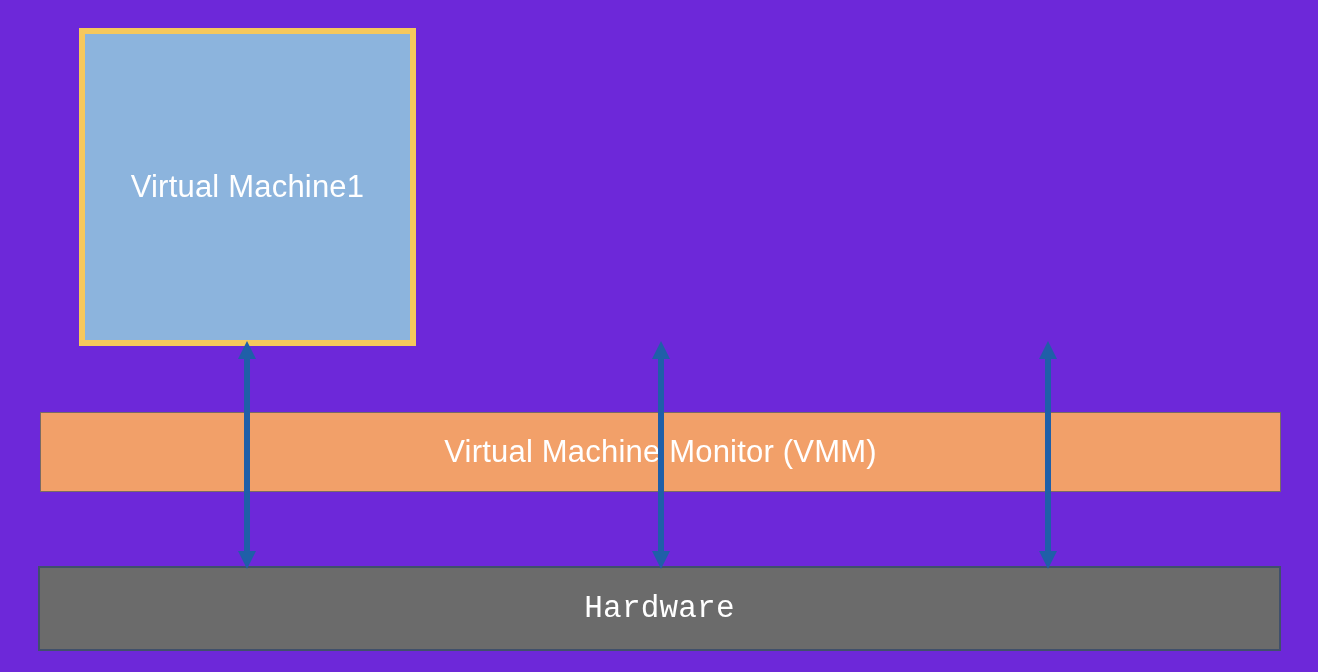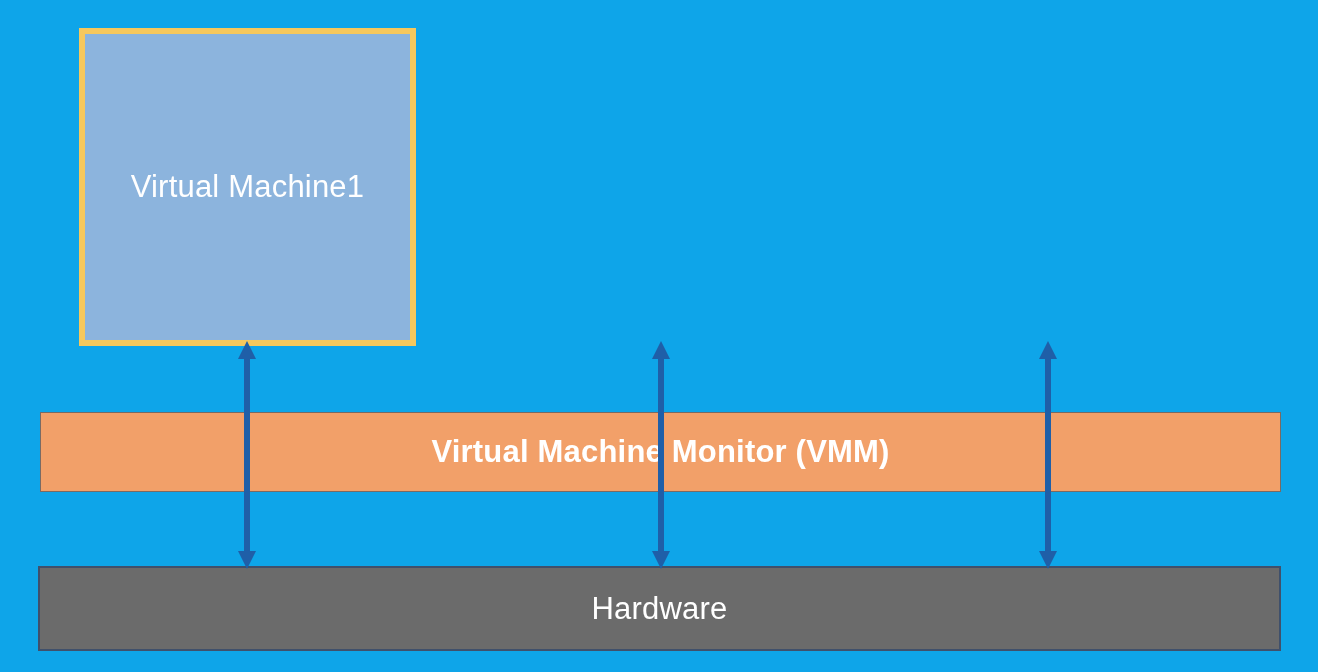--- a/index.html
+++ b/index.html
@@ -8,21 +8,21 @@
     padding: 0;
     background: #ffffff;
   }
   body {
     font-family: "Liberation Sans", sans-serif;
   }
   #canvas {
     position: relative;
     width: 1318px;
     height: 672px;
-    background: #0ea5e9;
+    background: #6d28d9;
     overflow: hidden;
   }
 
   
   .vm-box {
     position: absolute;
     top: 28px;
     height: 318px;
     box-sizing: border-box;
     background: #8CB4DD;
@@ -56,21 +56,21 @@
     background: #F2A069;
     border: 1px solid #7A6A63;
     display: flex;
     align-items: center;
     justify-content: center;
     z-index: 2;
   }
   #vmm-bar .bar-label {
     color: #FFFFFF;
     font-size: 31px;
-    font-weight: 700;
+    font-weight: 400;
     letter-spacing: 0.2px;
     white-space: nowrap;
   }
 
   
   #hardware-bar {
     position: absolute;
     left: 38px;
     top: 566px;
     width: 1243px;
@@ -82,20 +82,21 @@
     align-items: center;
     justify-content: center;
     z-index: 2;
   }
   #hardware-bar .bar-label {
     color: #FFFFFF;
     font-size: 31px;
     font-weight: 400;
     letter-spacing: 0.2px;
     white-space: nowrap;
+    font-family: Liberation Mono, monospace;
   }
 
   
   .connector-arrow {
     position: absolute;
     top: 337px;
     width: 34px;
     height: 236px;
     z-index: 5;
   }

